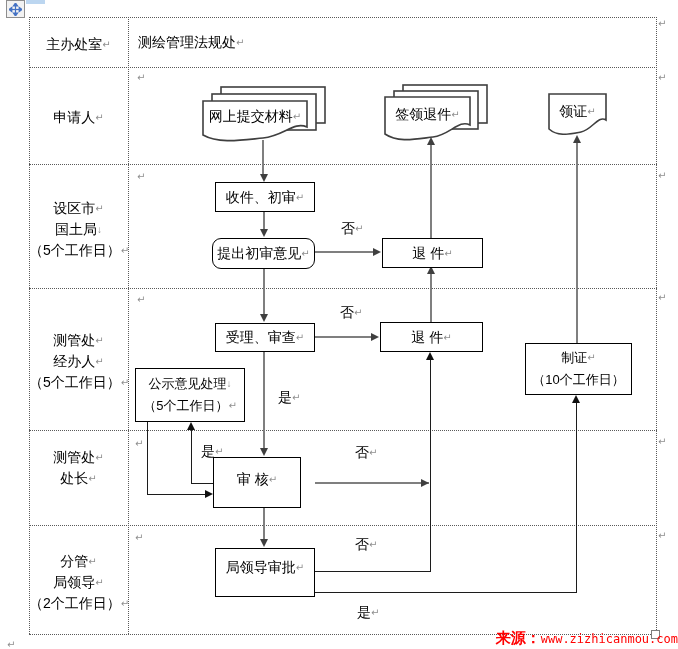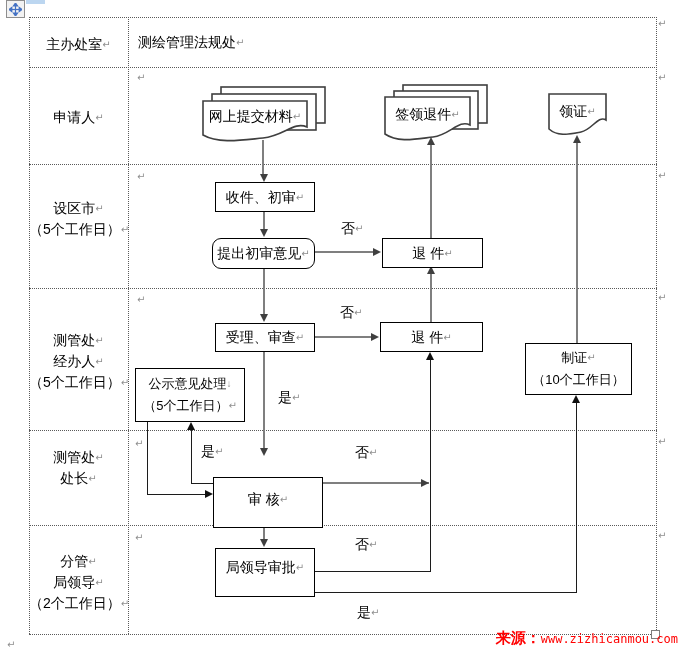--- a/index.html
+++ b/index.html
@@ -69,20 +69,21 @@
 <div class="abs hdr-val" style="left:138px;top:34px;">
   <span>测绘管理法规处</span><span class="mark">↵</span>
 </div>
 
 <div class="abs role" style="top:107px;">
   <div class="ln"><span>申请人</span><span class="mark">↵</span></div>
 </div>
 
 <div class="abs role" style="top:198px;">
   <div class="ln"><span>设区市</span><span class="mark">↵</span></div>
+  <div class="ln"><span>国土局</span><span class="mark">↓</span></div>
   <div class="ln"><span>（5个工作日）</span><span class="mark">↵</span></div>
 </div>
 
 <div class="abs role" style="top:330px;">
   <div class="ln"><span>测管处</span><span class="mark">↵</span></div>
   <div class="ln"><span>经办人</span><span class="mark">↵</span></div>
   <div class="ln"><span>（5个工作日）</span><span class="mark">↵</span></div>
 </div>
 
 <div class="abs role" style="top:447px;">
@@ -190,21 +191,21 @@
 
 <div class="abs fbox" style="left:380px;top:322px;width:103px;height:30px;">
   <div><span>退  件</span><span class="mark">↵</span></div>
 </div>
 
 <div class="abs fbox" style="left:135px;top:368px;width:110px;height:54px;font-size:13px;line-height:22px;">
   <div><span>公示意见处理</span><span class="mark">↓</span></div>
   <div><span>（5个工作日）</span><span class="mark">↵</span></div>
 </div>
 
-<div class="abs fbox" style="left:213px;top:477px;width:110px;height:51px;">
+<div class="abs fbox" style="left:213px;top:457px;width:88px;height:51px;">
   <div style="margin-top:-6px;"><span>审  核</span><span class="mark">↵</span></div>
 </div>
 
 <div class="abs fbox" style="left:525px;top:343px;width:107px;height:52px;font-size:13px;line-height:22px;">
   <div><span>制证</span><span class="mark">↵</span></div>
   <div><span>（10个工作日）</span></div>
 </div>
 
 <div class="abs fbox" style="left:215px;top:548px;width:100px;height:49px;justify-content:flex-start;padding-top:8px;">
   <div><span>局领导审批</span><span class="mark">↵</span></div>

